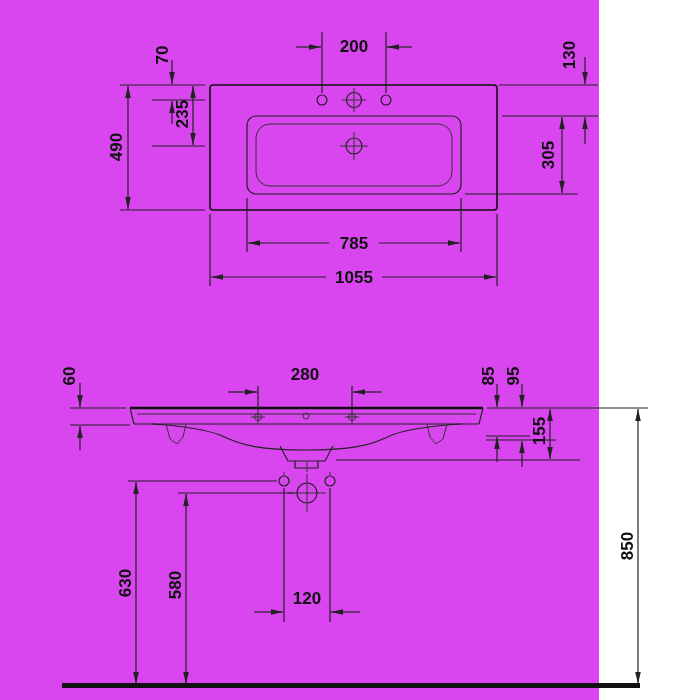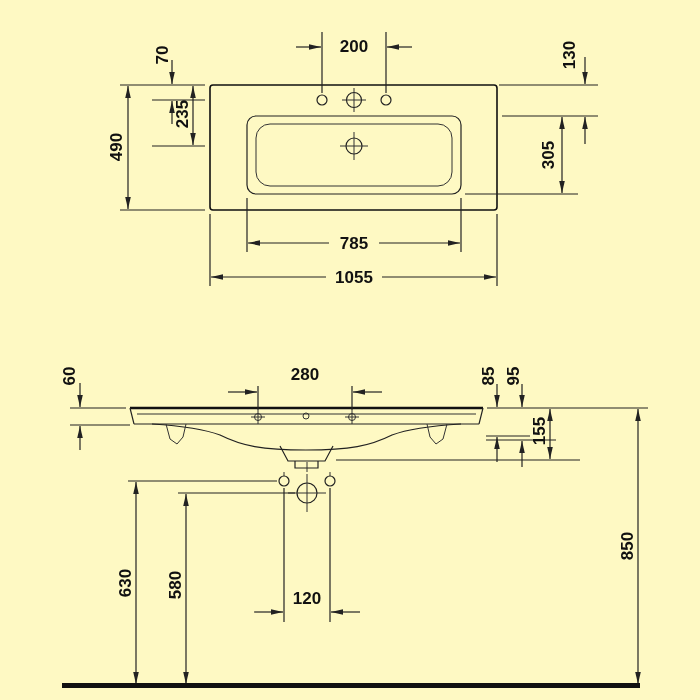--- a/index.html
+++ b/index.html
@@ -1,17 +1,17 @@
 <!DOCTYPE html>
 <html><head>
 <meta charset="utf-8">
 <style>
   html,body{margin:0;padding:0;background:#ffffff;}
   .stage{
-    width:700px;height:700px;position:relative;background:#fef9c3;
+    width:599px;height:700px;position:relative;background:#d946ef;
     font-family:"Liberation Sans", sans-serif;
   }
   svg{display:block;}
   .ln{stroke:#222222;stroke-width:1.2;fill:none;stroke-linecap:butt;}
   .thick{stroke:#111111;stroke-width:2.4;}
   .med{stroke:#111111;stroke-width:1.6;}
   .thin{stroke:#333333;stroke-width:1;}
   text.dim{
     font-family:"Liberation Sans", sans-serif;
     font-weight:bold;font-size:17px;fill:#111111;stroke:none;

